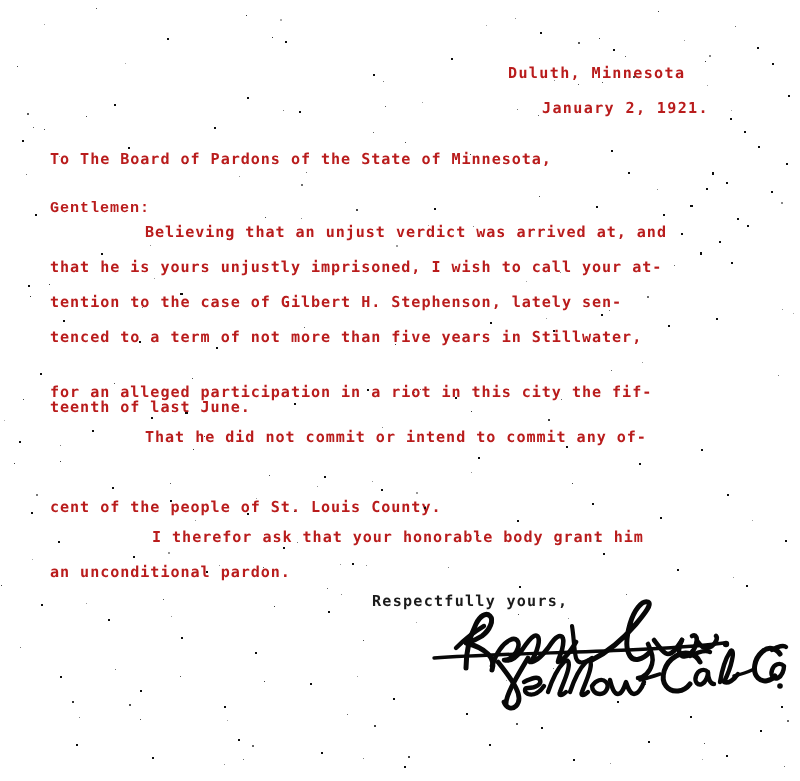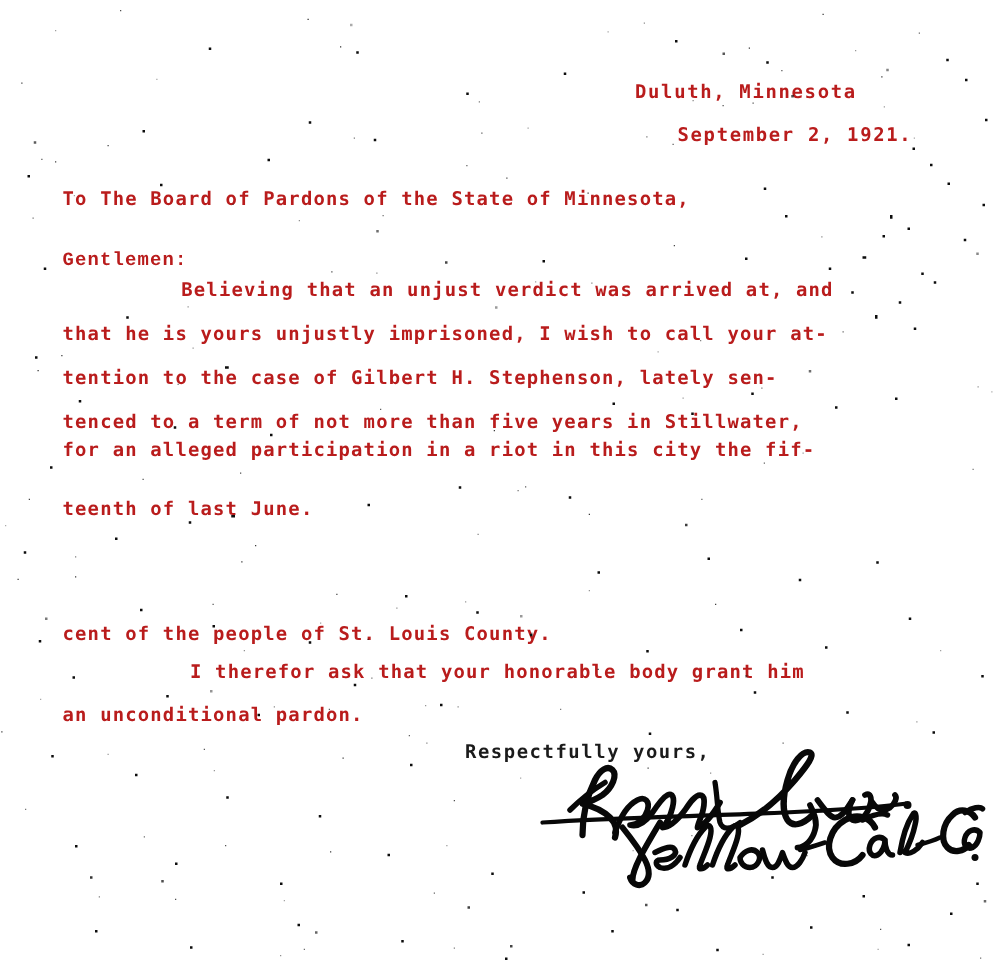--- a/index.html
+++ b/index.html
@@ -74,38 +74,39 @@
     stroke-linejoin: round;
   }
 </style>
 </head>
 <body>
 
 <div id="page">
 
   <div class="typed heading ink-heavy" style="left:508px; top:66px;">Duluth, Minnesota</div>
 
-  <div class="typed heading ink-heavy" style="left:542px; top:101px;">September 2, 1921.</div>
+  <div class="typed heading ink-heavy" style="left:542px; top:101px;">January 2, 1921.</div>
 
   <div class="typed ink-heavy" style="left:50px; top:152px;">To The Board of Pardons of the State of Minnesota,</div>
 
   <div class="typed ink-heavy" style="left:50px; top:201px;font-family:Liberation Mono, monospace;">Gentlemen:</div>
 
   <div class="typed ink-heavy" style="left:145px; top:225px;">Believing that an unjust verdict was arrived at, and</div>
 
   <div class="typed ink-heavy" style="left:50px; top:260px;">that he is yours unjustly imprisoned, I wish to call your at-</div>
 
   <div class="typed ink-heavy" style="left:50px; top:295px;">tention to the case of Gilbert H. Stephenson, lately sen-</div>
 
   <div class="typed ink-heavy" style="left:50px; top:330px;">tenced to a term of not more than five years in Stillwater,</div>
 
-  <div class="typed ink-heavy" style="left:50px; top:353px;">for an alleged participation in a riot in this city the fif-</div>
+  <div class="typed ink-heavy" style="left:50px; top:385px;">for an alleged participation in a riot in this city the fif-</div>
 
   <div class="typed ink-heavy" style="left:50px; top:400px;">teenth of last June.</div>
 
+  <div class="typed ink-heavy" style="left:145px; top:430px;">That he did not commit or intend to commit any of-</div>
 
 
   <div class="typed ink-heavy" style="left:50px; top:500px;">cent of the people of St. Louis County.</div>
 
   <div class="typed ink-heavy" style="left:152px; top:530px;">I therefor ask that your honorable body grant him</div>
 
   <div class="typed ink-heavy" style="left:50px; top:565px;">an unconditional pardon.</div>
 
   <div class="typed ink-light" style="left:372px; top:594px; letter-spacing:1.25px;">Respectfully yours,</div>
 

